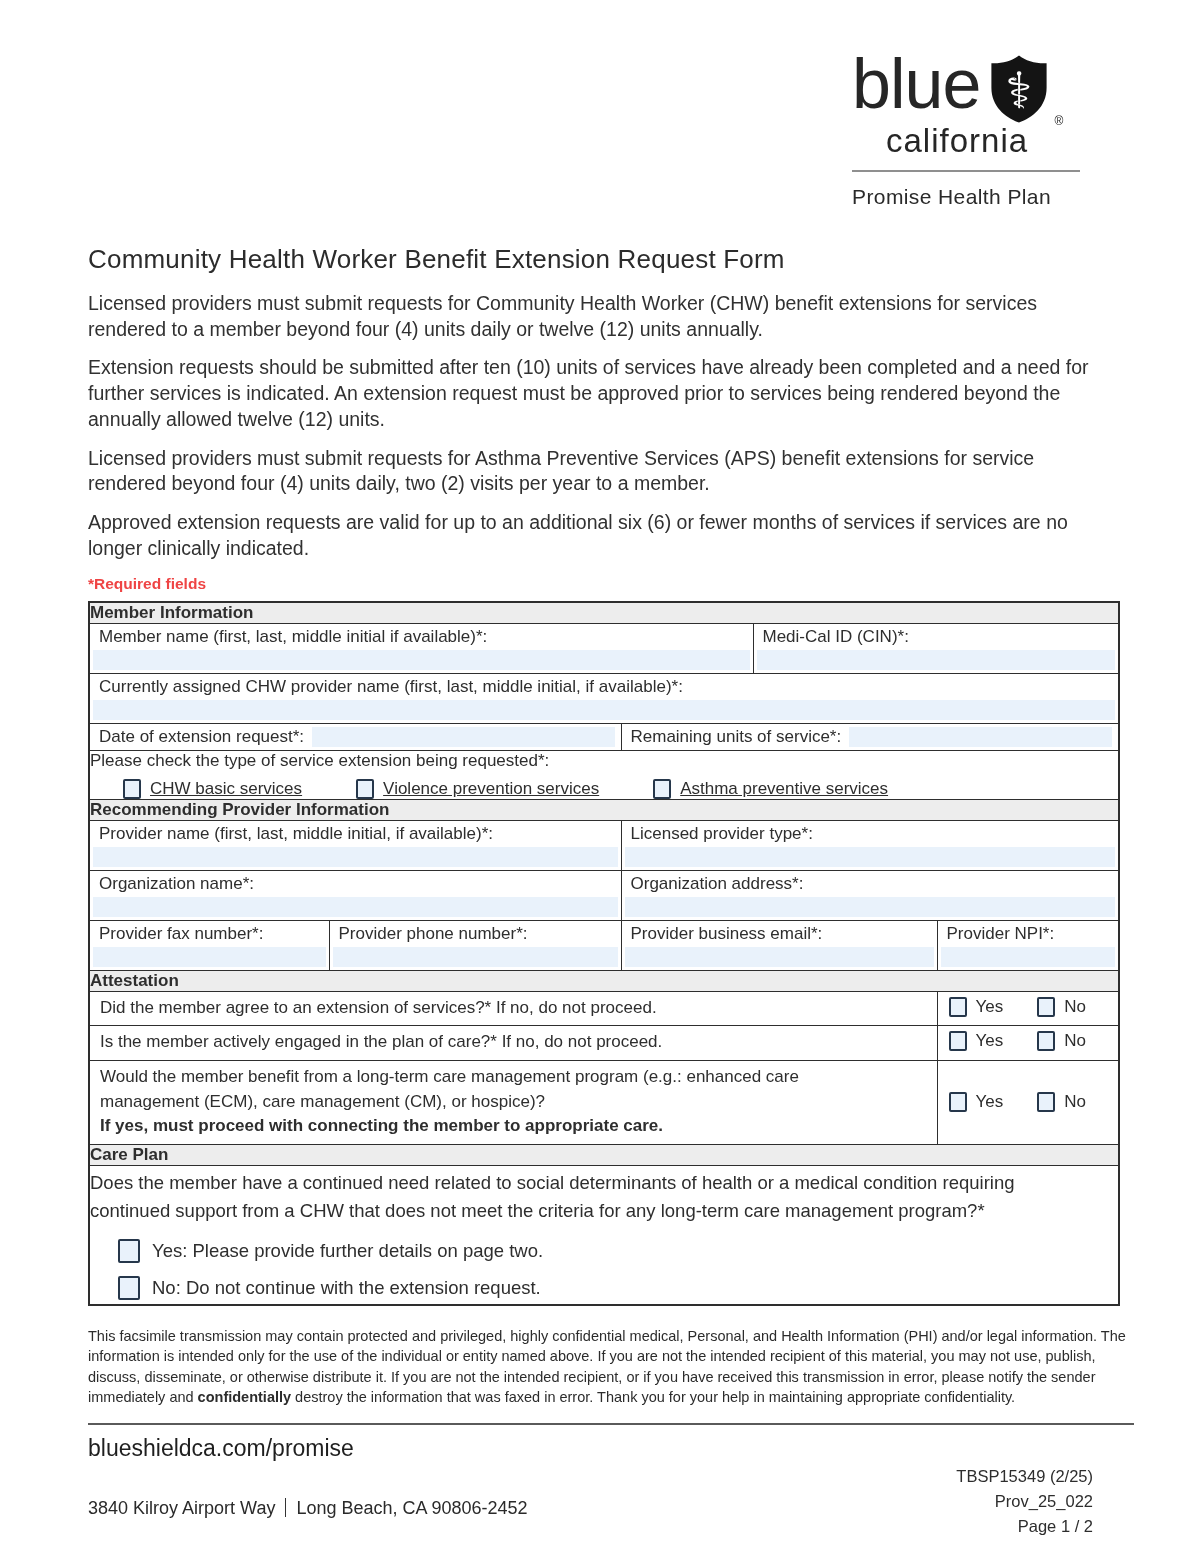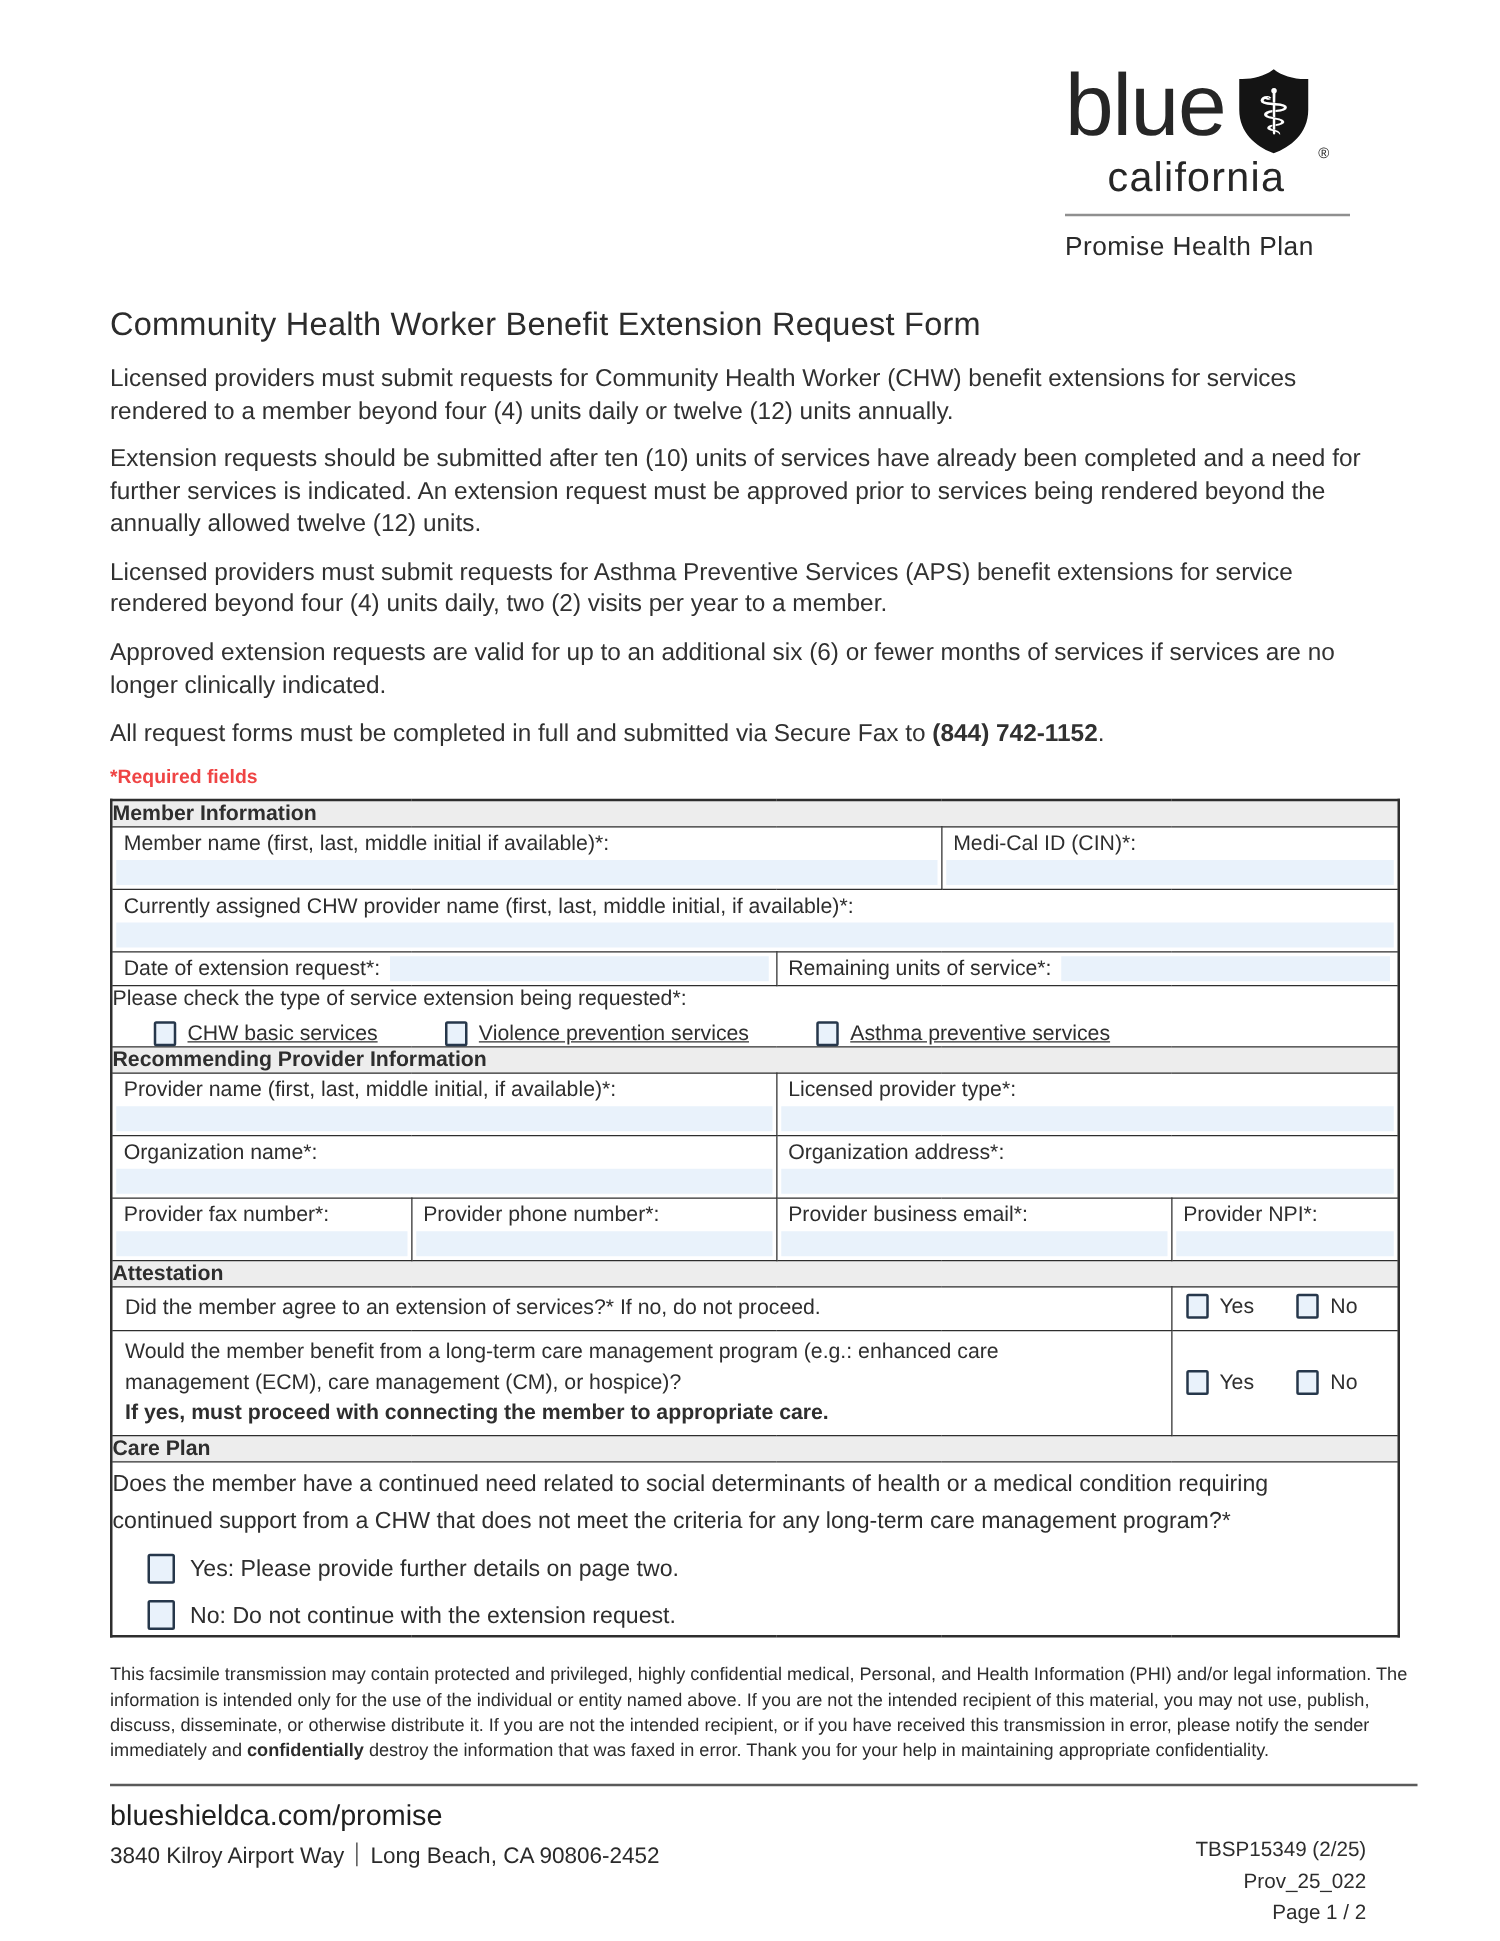--- a/index.html
+++ b/index.html
@@ -50,21 +50,21 @@
   .att-yn .gap{width:16px;}
   .cp-body{padding:8px 12px 14px 12px;}
   .cp-q{font-size:18.5px;line-height:1.55;margin:3px 0 12px 0;max-width:985px;}
   .cp-opt{display:flex;align-items:center;gap:12px;margin:13px 0 4px 10px;font-size:18.5px;padding-left:18px;}
   
   .disclaimer{margin-top:20px;width:1058px;font-size:14.5px;line-height:1.4;color:#2c2c2c;}
   
   .footer-rule{border:none;border-top:2px solid #5a5a5a;margin:16px 0 0 0;width:1046px;}
   .website{font-size:23px;color:#1f1f1f;margin-top:10px;}
   .footer-cols{display:flex;justify-content:space-between;width:1005px;}
-  .addr{font-size:18px;margin-top:8px;color:#2a2a2a;}
+  .addr{font-size:18px;margin-top:36px;color:#2a2a2a;}
   .addr .divider{display:inline-block;border-left:1.5px solid #333;height:19px;margin:0 10px;vertical-align:-3px;}
   .doc-info{text-align:right;font-size:16.5px;line-height:1.5;margin-top:2px;color:#2d2d2d;}
 </style>
 </head>
 <body>
 
 <div class="logo">
   <div class="logo-row">
     <span class="brand-blue">blue</span>
     <span class="shield-wrap">
@@ -81,21 +81,20 @@
 </div>
 
 <div class="main">
 
   <h1 class="page-title">Community Health Worker Benefit Extension Request Form</h1>
 
   <p class="intro">Licensed providers must submit requests for Community Health Worker (CHW) benefit extensions for services rendered to a member beyond four (4) units daily or twelve (12) units annually.</p>
   <p class="intro">Extension requests should be submitted after ten (10) units of services have already been completed and a need for further services is indicated. An extension request must be approved prior to services being rendered beyond the annually allowed twelve (12) units.</p>
   <p class="intro">Licensed providers must submit requests for Asthma Preventive Services (APS) benefit extensions for service rendered beyond four (4) units daily, two (2) visits per year to a member.</p>
   <p class="intro">Approved extension requests are valid for up to an additional six (6) or fewer months of services if services are no longer clinically indicated.</p>
-  <p class="intro"><span>All request forms must be completed in full and submitted via Secure Fax to </span><span class="fax-bold">(844) 742-1152</span><span>.</span></p>
 
   <div class="required-note">*Required fields</div>
 
   <table class="form">
     <colgroup>
         <col style="width:240px">
         <col style="width:292px">
         <col style="width:132px">
         <col style="width:184px">
         <col style="width:182px">
@@ -209,20 +208,34 @@
           <span class="cb"></span>
           <span>Yes</span>
           <span class="gap"></span>
           <span class="cb"></span>
           <span>No</span>
         </div>
       </td>
     </tr>
     <tr>
       <td colspan="4">
+            <span class="att-q">Is the member actively engaged in the plan of care?* If no, do not proceed.</span>
+          </td>
+      <td>
+        <div class="att-yn">
+          <span class="cb"></span>
+          <span>Yes</span>
+          <span class="gap"></span>
+          <span class="cb"></span>
+          <span>No</span>
+        </div>
+      </td>
+    </tr>
+    <tr>
+      <td colspan="4">
         <span class="att-q att-q3">
           <span>Would the member benefit from a long-term care management program (e.g.: enhanced care management (ECM), care management (CM), or hospice)?</span><br>
           <span class="att-note">If yes, must proceed with connecting the member to appropriate care.</span>
         </span>
       </td>
       <td style="vertical-align:middle;">
         <div class="att-yn">
           <span class="cb"></span>
           <span>Yes</span>
           <span class="gap"></span>

